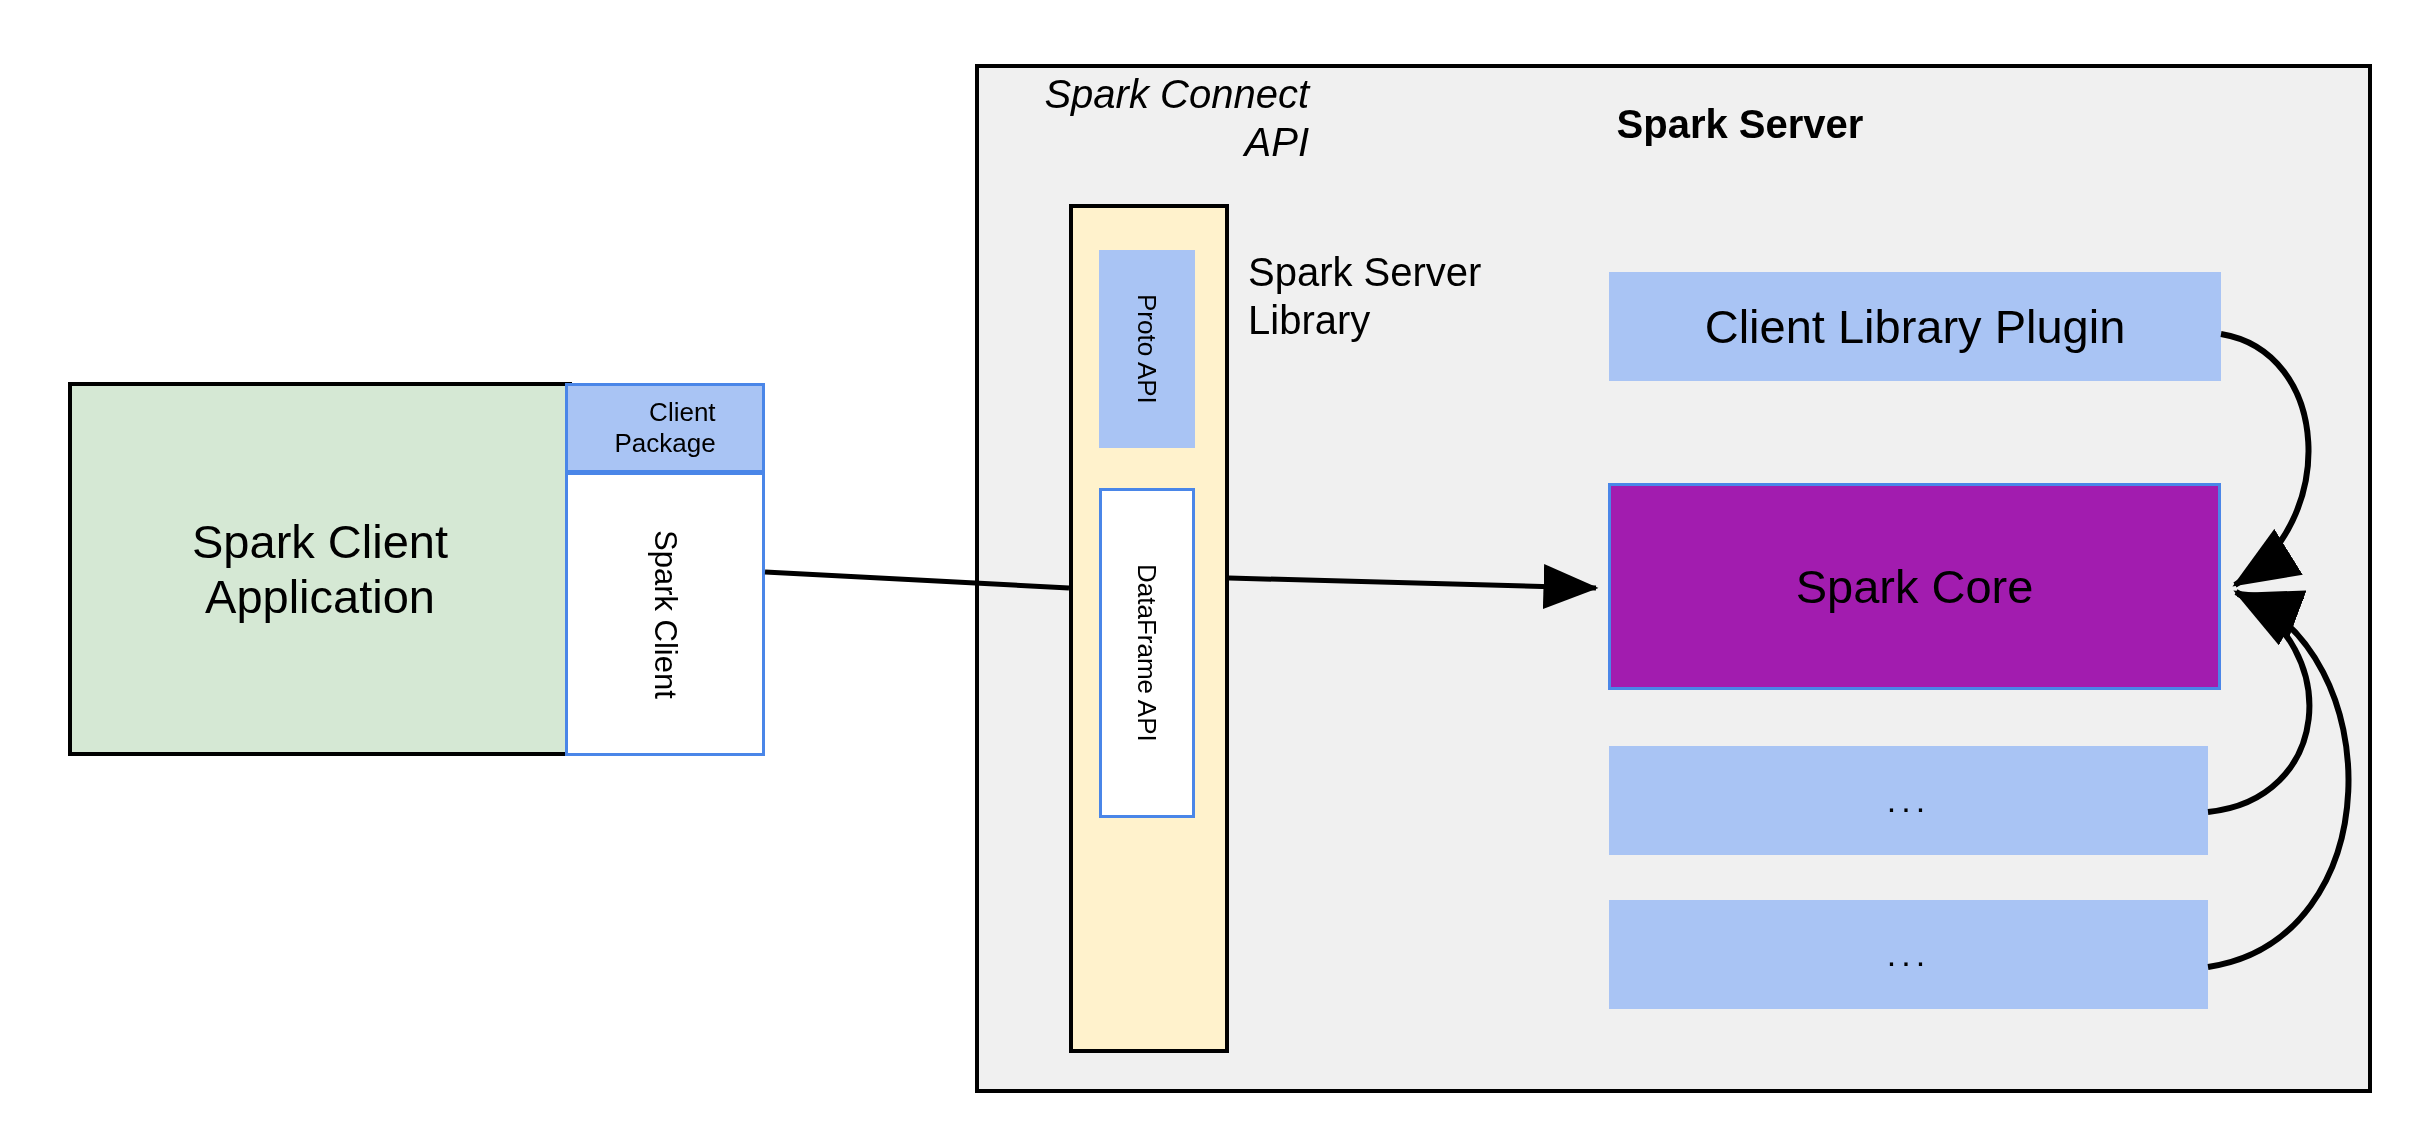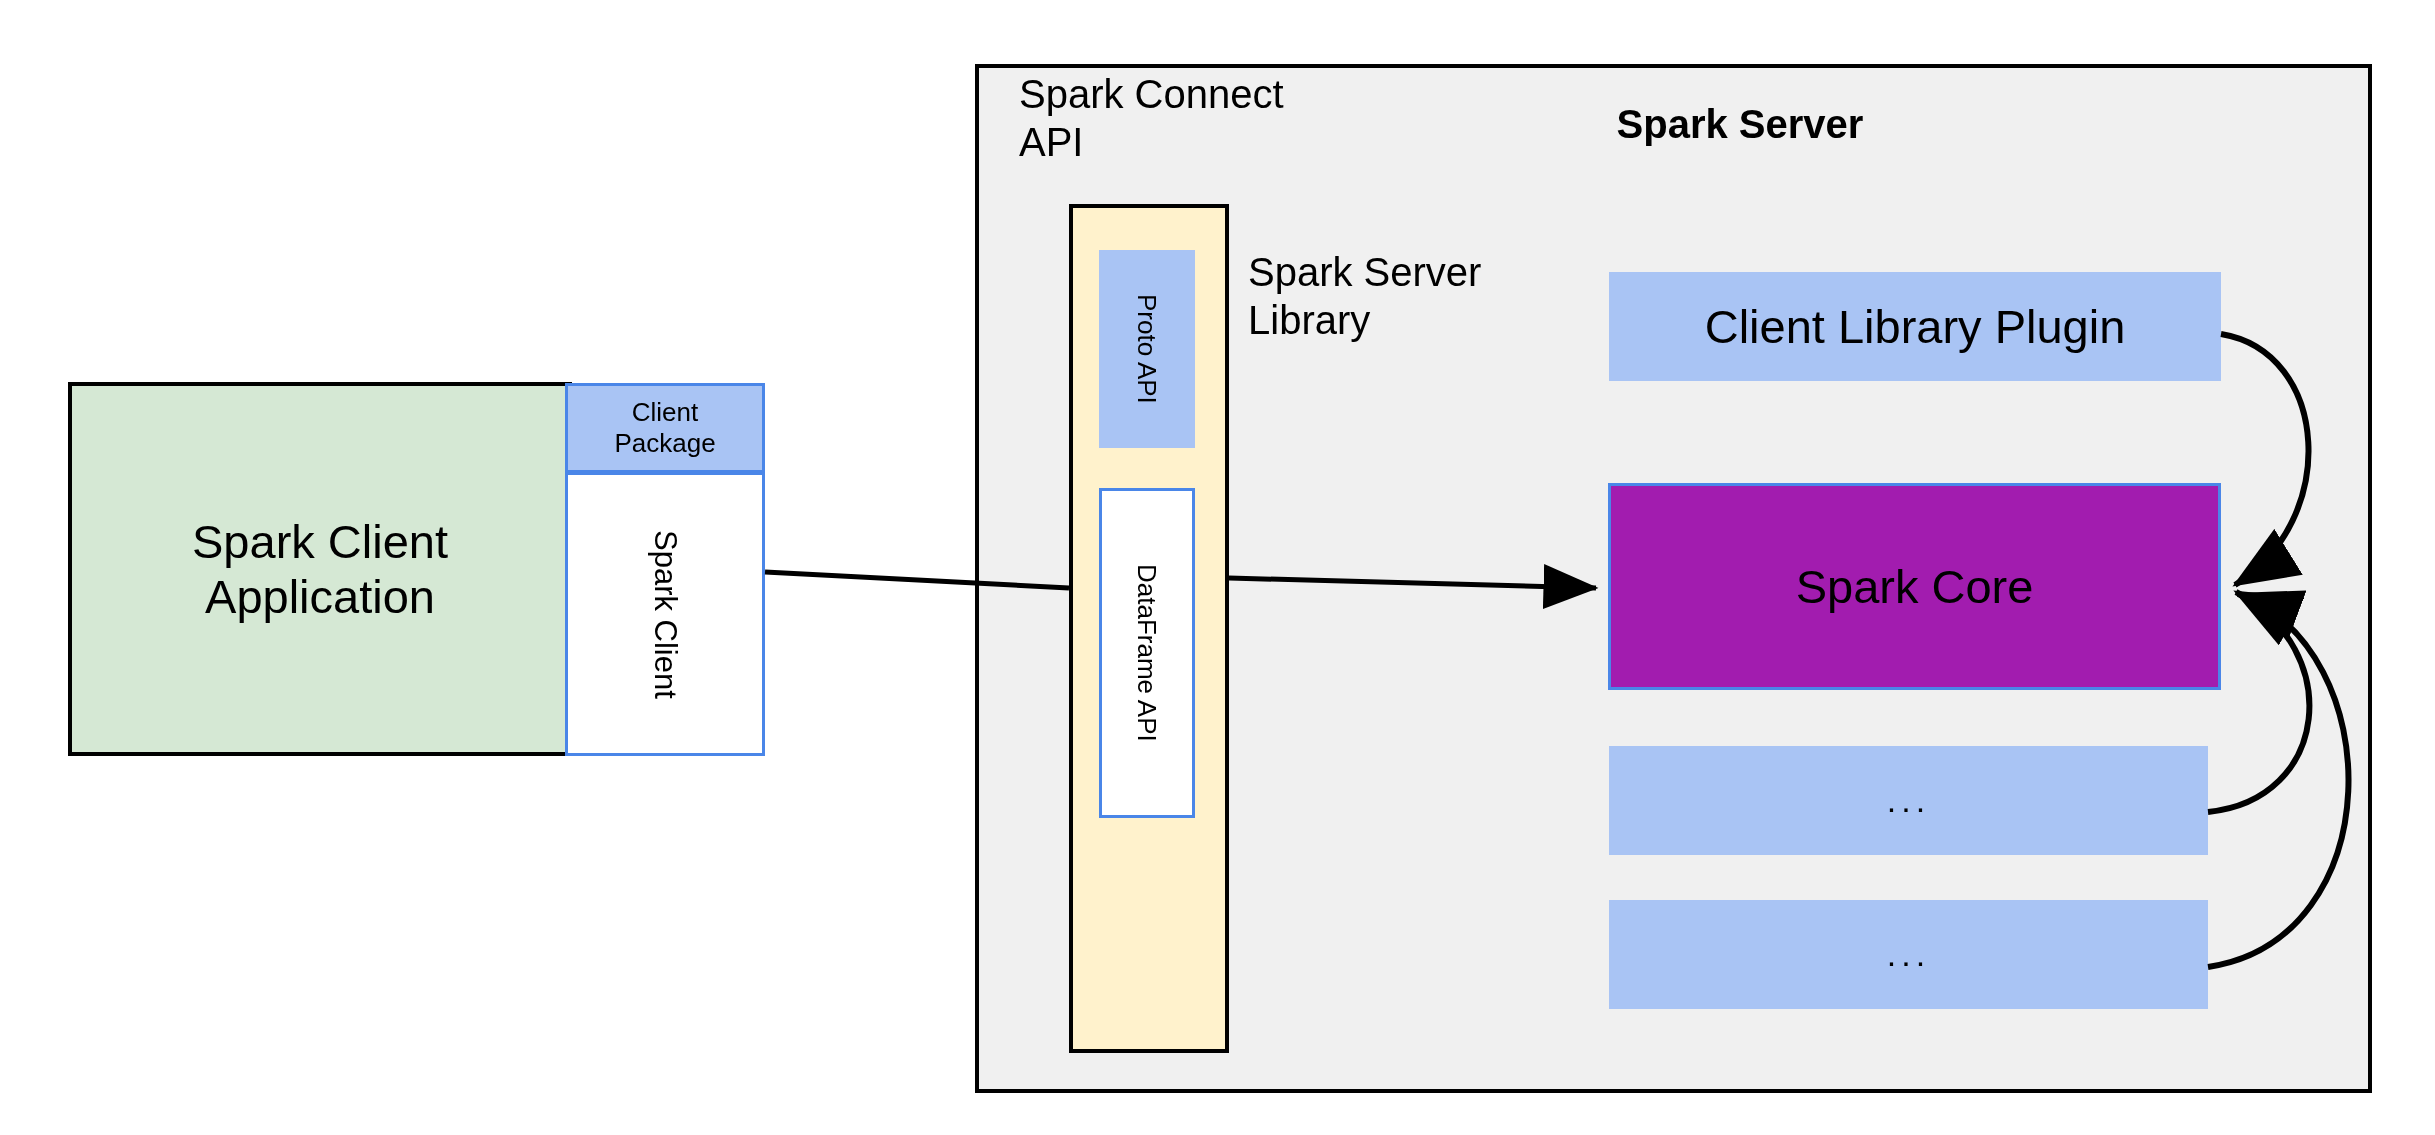--- a/index.html
+++ b/index.html
@@ -49,20 +49,21 @@
     font-size: 47px;
   }
   #client-package {
     left: 565px;
     top: 383px;
     width: 200px;
     height: 90px;
     background: #a9c4f4;
     border: 3px solid #4a86e8;
     font-size: 26px;
+    text-align: right;
   }
   #spark-client {
     left: 565px;
     top: 472px;
     width: 200px;
     height: 284px;
     background: #ffffff;
     border: 3px solid #4a86e8;
     font-size: 31px;
   }
@@ -73,22 +74,23 @@
     top: 64px;
     width: 1397px;
     height: 1029px;
     background: #f0f0f0;
     border: 4px solid #000000;
   }
   #spark-connect-api-label {
     left: 1019px;
     top: 70px;
     width: 290px;
-    text-align: left;
+    text-align: right;
     font-size: 40px;
+    font-style: italic;
   }
   #spark-server-title {
     left: 1580px;
     top: 100px;
     width: 320px;
     text-align: center;
     font-size: 40px;
     font-weight: bold;
   }
 

